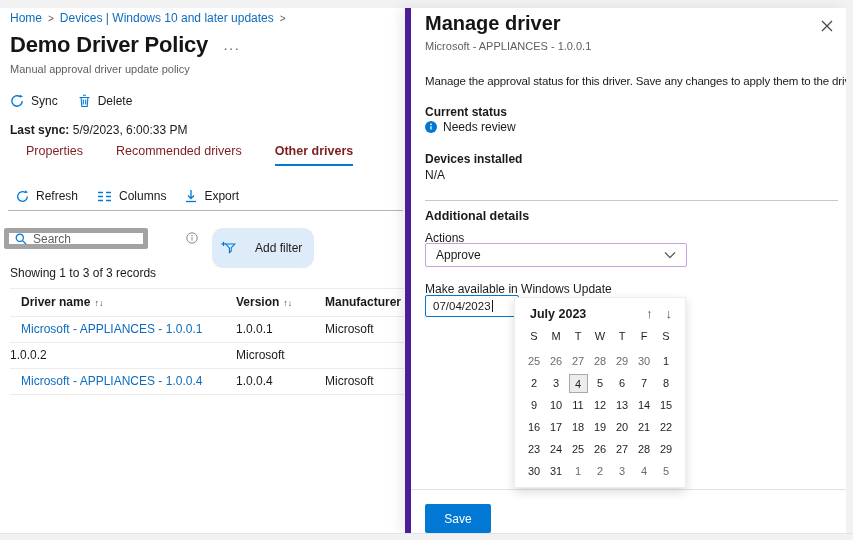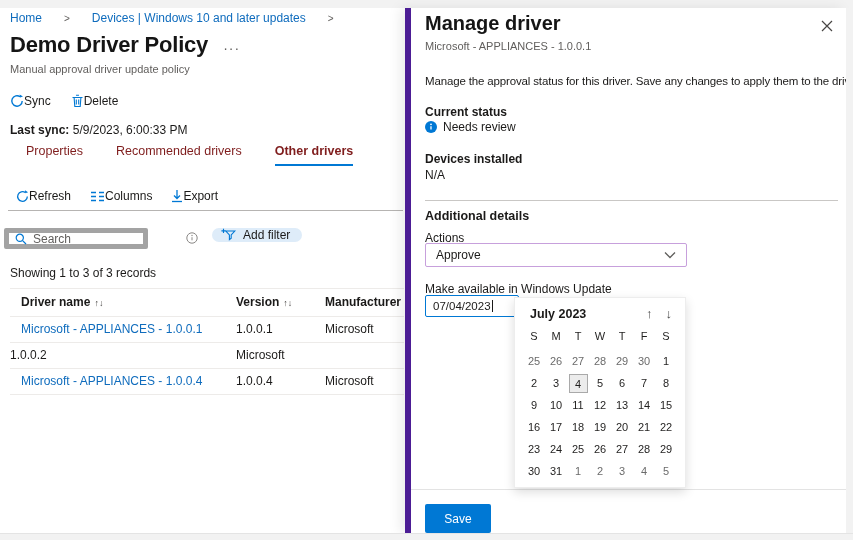--- a/index.html
+++ b/index.html
@@ -5,42 +5,42 @@
   html,body{margin:0;padding:0;background:#fff;}
   .app{position:relative;width:853px;height:540px;background:#fff;overflow:hidden;
        font-family:"Liberation Sans","DejaVu Sans",sans-serif;color:#1b1a19;font-size:12px;}
   .abs{position:absolute;}
   .top-strip{position:absolute;left:0;top:0;width:853px;height:8px;background:#f2f2f2;}
   .bottom-strip{position:absolute;left:0;top:533px;width:853px;height:7px;background:#f2f2f2;border-top:1px solid #e4e4e4;box-sizing:border-box;}
   .right-gutter{position:absolute;left:846px;top:8px;width:7px;height:525px;background:#f2f2f2;}
 
   
   .left-pane{position:absolute;left:0;top:8px;width:405px;height:525px;background:#fff;}
-  .breadcrumb{left:10px;top:3px;display:flex;align-items:center;gap:22px;font-size:12px;}
+  .breadcrumb{left:10px;top:3px;display:flex;align-items:center;gap:6px;font-size:12px;}
   .crumb{color:#0f6cbd;cursor:pointer;white-space:nowrap;}
   .crumb-sep{color:#605e5c;font-size:10px;}
   .title-row{left:10px;top:24px;display:flex;align-items:center;gap:15px;}
   .page-title{font-size:22px;font-weight:700;letter-spacing:-0.2px;color:#151515;}
   .more-btn{color:#605e5c;font-size:14px;letter-spacing:1px;cursor:pointer;line-height:10px;margin-top:6px;}
   .page-subtitle{left:10px;top:55px;font-size:11px;color:#605e5c;}
   .cmdbar{left:10px;top:86px;display:flex;gap:20px;align-items:center;}
-  .cmd{display:flex;align-items:center;cursor:pointer;}
+  .cmd{display:flex;align-items:center;gap:7px;cursor:pointer;}
   .lastsync{left:10px;top:115px;}
   .lastsync b{font-weight:700;}
   .tabs{left:10px;top:136px;display:flex;column-gap:17px;}
   .tab{padding-bottom:6px;cursor:pointer;font-size:12.5px;color:#7f1d1d;margin-left:16px;}
   .tab.active{font-weight:700;border-bottom:2px solid #0078d4;}
   .gridbar{left:16px;top:181px;display:flex;gap:19px;align-items:center;}
   .divider1{left:8px;top:202px;width:395px;height:1px;background:#b6b4b2;}
   .search-box{left:4px;top:220px;width:144px;height:21px;border:5px solid #a3a3a3;border-radius:2px;
               display:flex;align-items:center;gap:6px;padding:0 6px;box-sizing:border-box;background:#fff;}
   .search-ph{color:#605e5c;}
   .info-icon-1{left:186px;top:224px;}
-  .add-filter{left:212px;top:220px;height:14px;border-radius:11px;background:#deecf9;display:flex;align-items:center;
-              gap:6px;padding:0 12px 0 9px;cursor:pointer;color:#1b1a19;}
+  .add-filter{left:212px;top:220px;height:40px;border-radius:11px;background:#deecf9;display:flex;align-items:center;
+              gap:18px;padding:0 12px 0 9px;cursor:pointer;color:#1b1a19;}
   .records{left:10px;top:258px;}
   .dtable{left:10px;top:280px;width:394px;}
   .thead{display:grid;grid-template-columns:226px 89px 79px;height:27px;line-height:27px;font-weight:700;
          border-top:1px solid #edebe9;border-bottom:1px solid #edebe9;overflow:hidden;}
   .th{white-space:nowrap;overflow:hidden;}
   .th:first-child{padding-left:11px;}
   .sort{font-size:9px;color:#484644;font-weight:400;margin-left:4px;}
   .trow{display:grid;grid-template-columns:226px 89px 79px;height:25px;line-height:25px;border-bottom:1px solid #edebe9;}
   .trow .cell{white-space:nowrap;overflow:hidden;}
   .trow .cell.name{padding-left:11px;}

